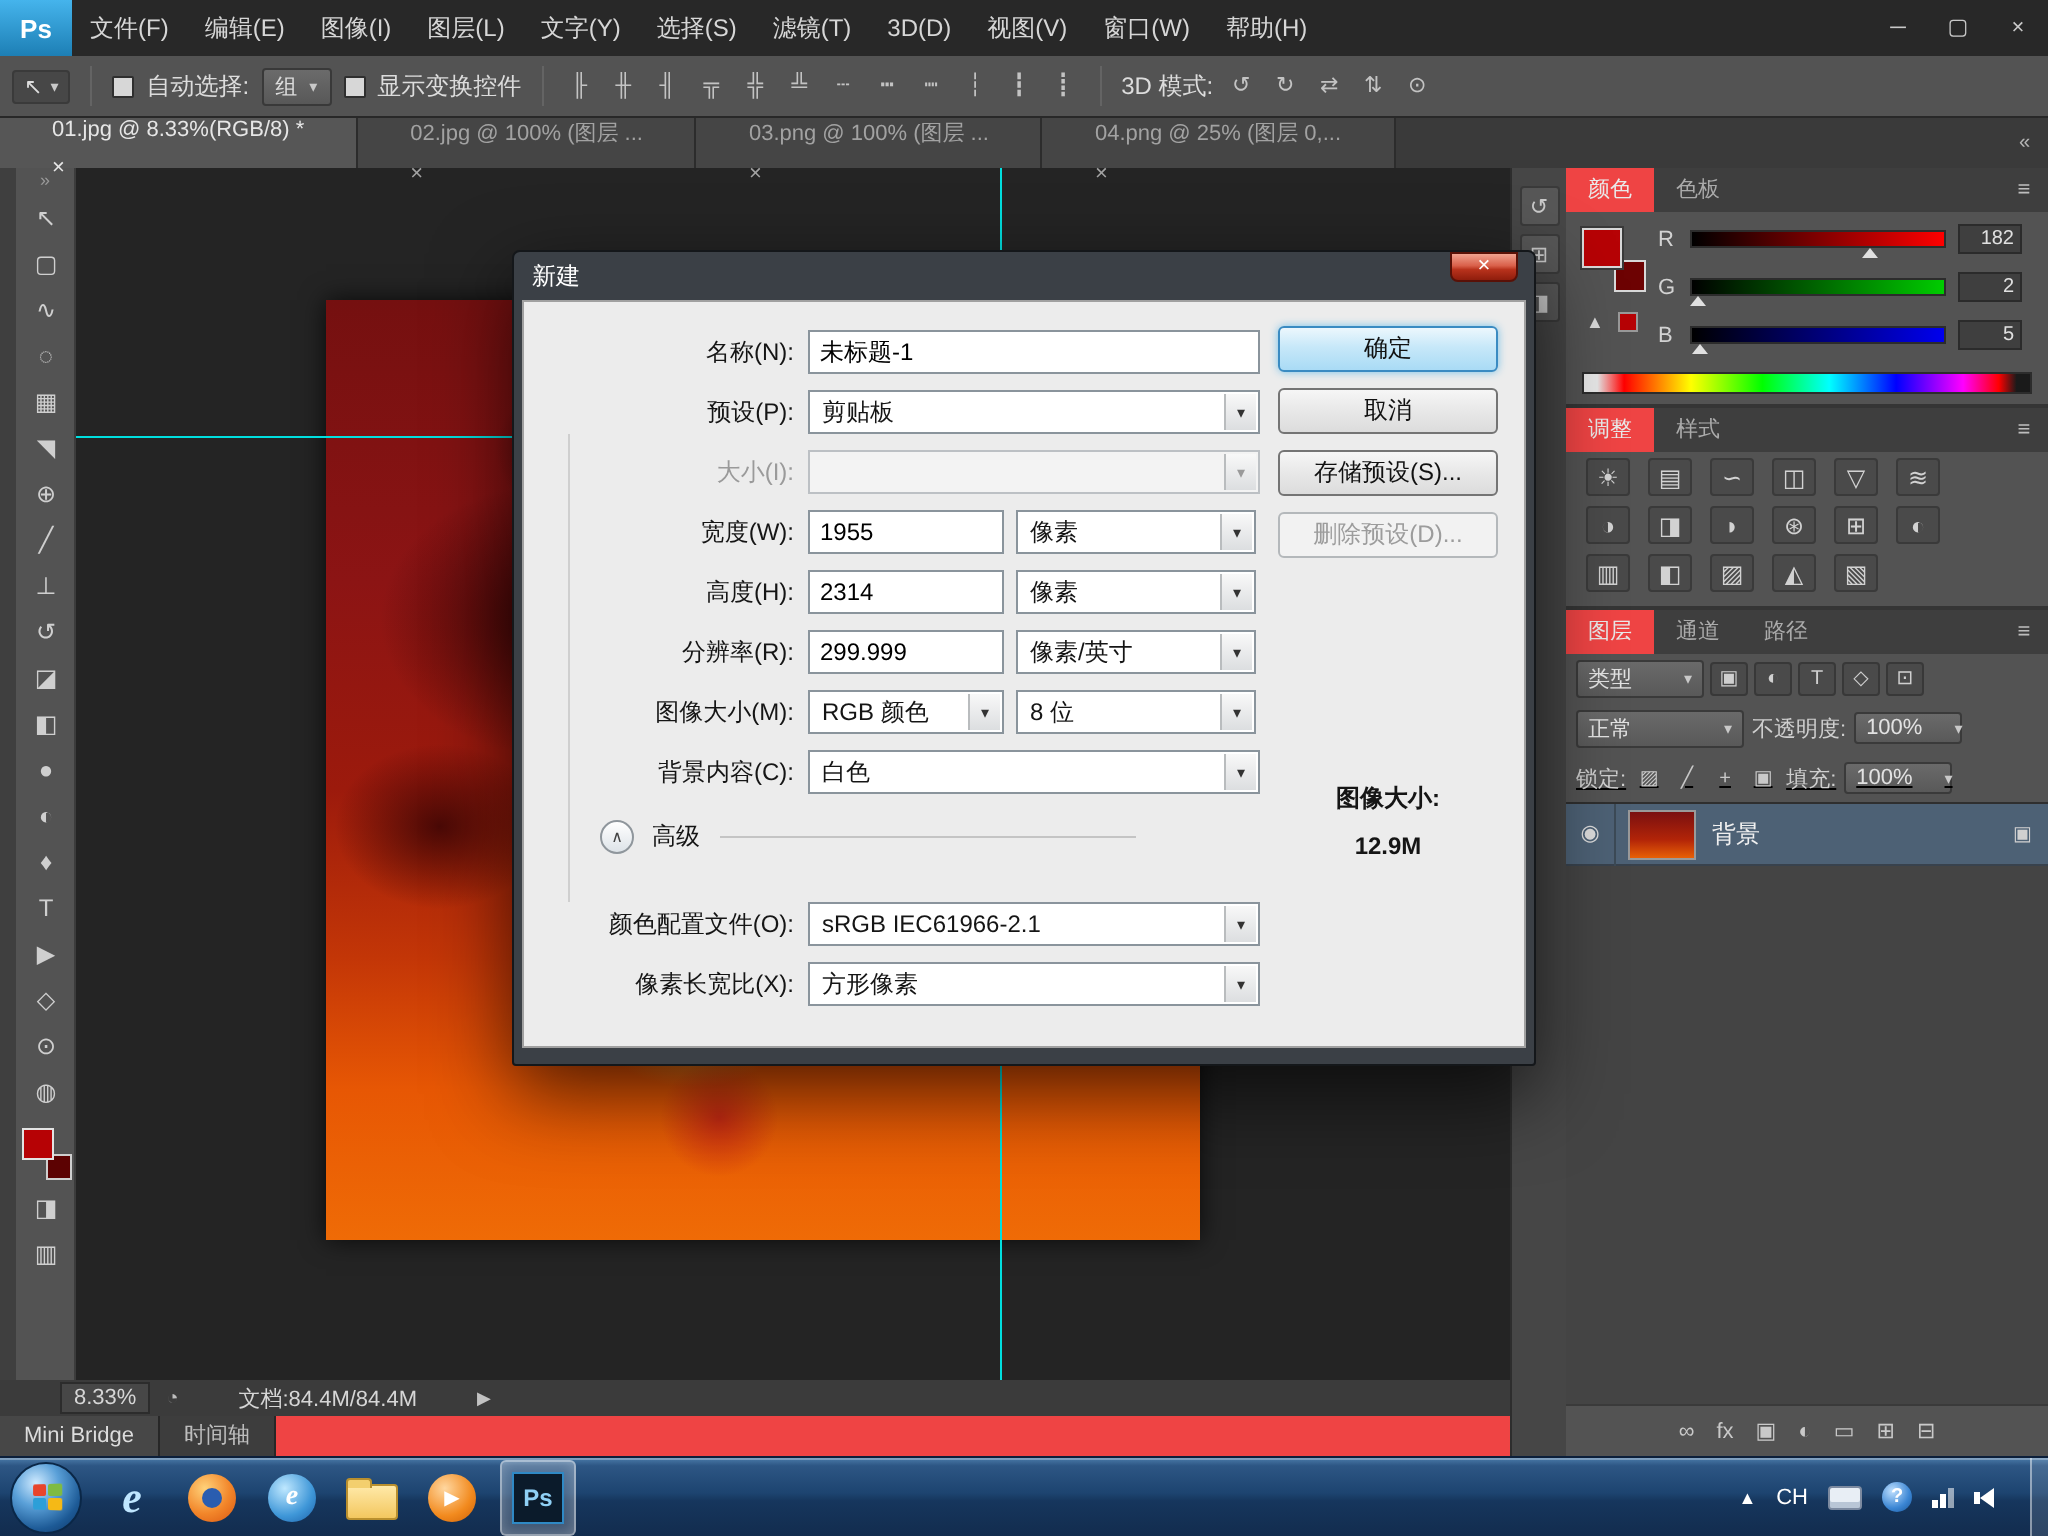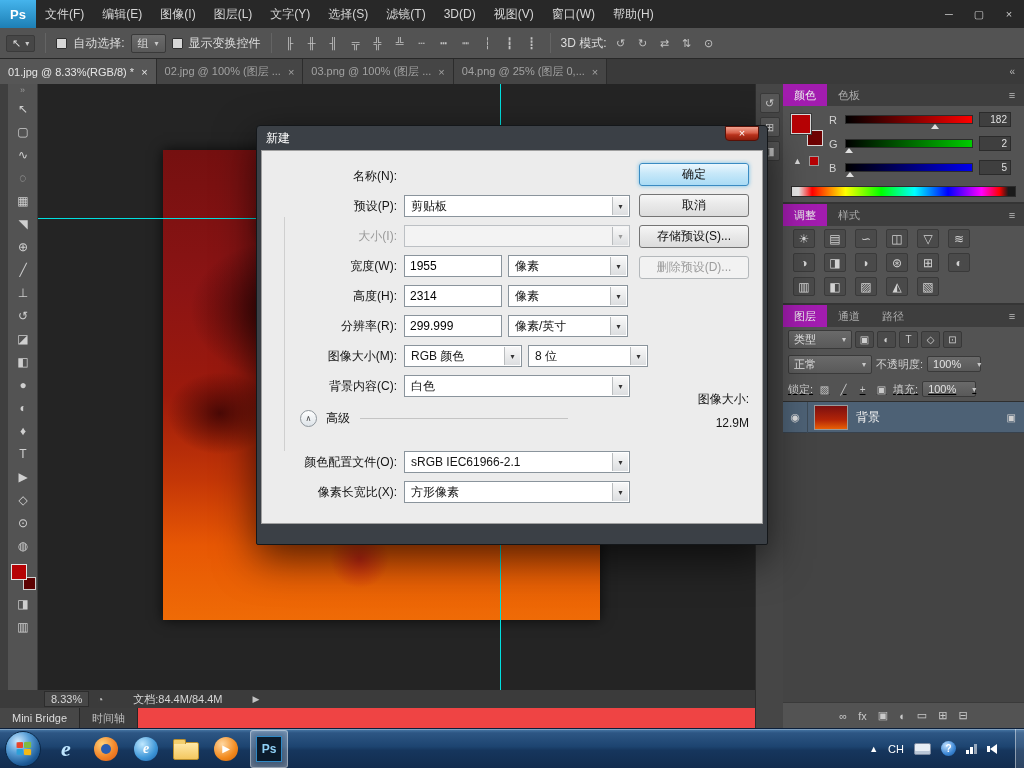--- a/index.html
+++ b/index.html
@@ -18,21 +18,21 @@
   .tool-preset{display:flex;align-items:center;gap:4px;background:#474747;border:1px solid #3a3a3a;border-radius:2px;padding:1px 5px;color:#ddd;font-size:11px;}
   .opt-sep{width:1px;height:20px;background:#3e3e3e;border-right:1px solid #646464;margin:0 4px;}
   .checkbox{width:11px;height:11px;background:#d7d7d7;border:1px solid #2f2f2f;border-radius:1px;flex:0 0 auto;}
   .dropdown-sm{display:flex;align-items:center;gap:6px;background:linear-gradient(#6b6b6b,#585858);border:1px solid #393939;border-radius:2px;padding:1px 6px;font-size:11px;}
   .dd-caret{font-size:8px;color:#c9c9c9;}
   .ico-sm{width:16px;text-align:center;color:#c3c3c3;font-size:11px;line-height:16px;}
   .optlabel{white-space:nowrap;}
 
   
   .tabbar{position:absolute;top:59px;left:0;right:0;height:25px;background:#3a3a3a;display:flex;align-items:flex-end;z-index:10;}
-  .doc-tab{height:25px;display:flex;align-items:center;gap:7px;padding:0 8px;background:#454545;border-right:1px solid #2c2c2c;font-size:11px;color:#a2a2a2;white-space:nowrap;}
+  .doc-tab{height:25px;display:flex;align-items:flex-start;gap:7px;padding:0 26px;background:#454545;border-right:1px solid #2c2c2c;font-size:11px;color:#a2a2a2;white-space:nowrap;flex-direction:column;}
   .doc-tab.active{background:#565656;color:#e6e6e6;}
   .tab-close{font-size:11px;}
   .tabbar-end{margin-left:auto;color:#b5b5b5;padding:0 9px;font-size:10px;line-height:25px;}
 
   
   .left-rail{position:absolute;left:0;top:84px;width:8px;height:606px;background:#3f3f3f;}
   .toolbar{position:absolute;left:8px;top:84px;width:30px;height:606px;background:#535353;border-right:1px solid #3c3c3c;}
   .toolbar-collapse{height:13px;text-align:center;color:#9a9a9a;font-size:9px;line-height:13px;}
   .tool{width:30px;height:23px;display:flex;align-items:center;justify-content:center;color:#cfcfcf;font-size:12px;}
   .swatch-stack{position:relative;width:26px;height:27px;margin:6px auto 2px;}
@@ -55,21 +55,21 @@
 
   
   .dock{position:absolute;left:755px;top:84px;width:28px;height:644px;background:#464646;border-left:1px solid #2d2d2d;padding-top:5px;}
   .dock-icon{width:20px;height:20px;margin:4px auto;background:#575757;border:1px solid #3a3a3a;border-radius:2px;color:#c9c9c9;font-size:11px;display:flex;align-items:center;justify-content:center;}
 
   
   .panels{position:absolute;left:783px;top:84px;width:241px;height:644px;background:#4d4d4d;display:flex;flex-direction:column;}
   .panel{border-bottom:2px solid #353535;}
   .panel-tabs{height:22px;background:#3e3e3e;display:flex;align-items:center;}
   .ptab{padding:0 11px;line-height:22px;font-size:11px;color:#ababab;white-space:nowrap;}
-  .ptab.active{background:#a21caf;color:#e9e9e9;}
+  .ptab.active{background:#ef4444;color:#e9e9e9;}
   .pmenu{margin-left:auto;width:24px;text-align:center;color:#bdbdbd;font-size:11px;}
 
   .color-body{position:relative;height:96px;background:#535353;}
   .cp-swatches{position:absolute;left:8px;top:8px;width:32px;height:32px;}
   .cp-fg{position:absolute;left:0;top:0;width:20px;height:20px;background:#b60205;border:1px solid #d8d8d8;box-shadow:0 0 0 1px #3a3a3a;}
   .cp-bg{position:absolute;right:0;bottom:0;width:16px;height:16px;background:#6d0202;border:1px solid #d8d8d8;}
   .cp-warning{position:absolute;left:10px;top:50px;color:#d8d8d8;font-size:9px;}
   .cp-gamut{position:absolute;left:26px;top:50px;width:10px;height:10px;background:#b60205;border:1px solid #999;}
   .ch-row{position:absolute;left:46px;display:flex;align-items:center;gap:6px;}
   .ch-label{width:10px;font-size:11px;color:#d2d2d2;}
@@ -101,21 +101,21 @@
   .layer-list{flex:1;background:#444;border-top:1px solid #2f2f2f;}
   .layer-row{height:31px;display:flex;align-items:center;background:#4d6175;border-bottom:1px solid #38424d;}
   .eye-cell{width:25px;text-align:center;color:#dcdcdc;font-size:11px;border-right:1px solid #3c4a57;line-height:31px;}
   .layer-thumb{width:34px;height:25px;margin-left:6px;border:1px solid #9a9a9a;background:linear-gradient(180deg,#7a1010,#b22408 60%,#e86006);}
   .layer-name{flex:1;padding-left:8px;font-size:12px;color:#f0f0f0;}
   .layer-lock{margin-right:8px;color:#d0d0d0;font-size:10px;}
   .layers-bottom{height:26px;background:#535353;border-top:1px solid #3a3a3a;display:flex;align-items:center;justify-content:center;gap:11px;}
   .lb-ico{color:#c9c9c9;font-size:11px;}
 
   
-  .status-bar{position:absolute;left:0;top:690px;width:755px;height:18px;background:#3b3b3b;display:flex;align-items:center;padding-left:44px;font-size:11px;color:#d6d6d6;}
+  .status-bar{position:absolute;left:0;top:690px;width:755px;height:18px;background:#3b3b3b;display:flex;align-items:center;padding-left:30px;font-size:11px;color:#d6d6d6;}
   .zoom-box{background:#474747;border:1px solid #2c2c2c;padding:0 6px;line-height:14px;}
   .live-icon{margin-left:8px;color:#bdbdbd;font-size:10px;}
   .doc-info{margin-left:30px;}
   .status-arrow{margin-left:30px;color:#c2c2c2;font-size:9px;}
   .bottom-tabs{position:absolute;left:0;top:708px;width:755px;height:20px;background:#ef4444;display:flex;}
   .btab{padding:0 12px;line-height:20px;font-size:11px;color:#bdbdbd;background:#3d3d3d;border-right:1px solid #272727;}
   .btab.active{background:#474747;color:#dcdcdc;}
 
   
   .taskbar{position:absolute;left:0;top:728px;width:1024px;height:40px;background:linear-gradient(180deg,#4a7aa8 0%,#2d5684 10%,#1d4470 45%,#16365d 55%,#122c4e 100%);border-top:1px solid #0c1f3a;box-shadow:inset 0 1px 0 rgba(255,255,255,.3);display:flex;align-items:center;z-index:20;}
@@ -139,46 +139,46 @@
   .help-circle{width:15px;height:15px;border-radius:50%;background:radial-gradient(circle at 35% 30%,#bfe0ff,#3b86d4 60%,#1b5698);display:flex;align-items:center;justify-content:center;color:#fff;font-size:10px;font-weight:bold;}
   .net-shape{display:flex;align-items:flex-end;gap:1px;}
   .net-shape div{width:3px;background:#fff;}
   .nb1{height:4px;} .nb2{height:7px;} .nb3{height:10px;opacity:.55;}
   .vol-shape{display:flex;align-items:center;}
   .vol-box{width:3px;height:6px;background:#fff;}
   .vol-tri{width:0;height:0;border-top:5px solid transparent;border-bottom:5px solid transparent;border-right:7px solid #fff;}
   .show-desktop{width:9px;height:40px;margin-left:8px;background:rgba(255,255,255,.12);border-left:1px solid rgba(255,255,255,.45);}
 
   
-  .dialog{position:absolute;left:256px;top:125px;width:512px;background:#3b4046;border:1px solid #14171a;border-radius:4px 4px 2px 2px;box-shadow:0 14px 40px rgba(0,0,0,.65);padding:0 4px 20px;z-index:15;}
+  .dialog{position:absolute;left:256px;top:125px;width:512px;background:#3b4046;border:1px solid #14171a;border-radius:4px 4px 2px 2px;box-shadow:0 14px 40px rgba(0,0,0,.65);padding:0 4px 8px;z-index:15;}
   .dialog-title{height:24px;display:flex;align-items:center;font-size:12px;color:#fff;padding-left:5px;}
   .dlg-close{margin-left:auto;width:34px;height:15px;background:linear-gradient(#f0a28f,#d9604a 45%,#b8321c 60%,#8f1d0c);border:1px solid #591107;border-radius:0 0 4px 4px;color:#fff;text-align:center;line-height:13px;font-size:11px;align-self:flex-start;margin-right:4px;}
   .dialog-body{background:#ececec;border:1px solid #a0a0a0;padding:10px 0 16px;position:relative;font-size:12px;color:#151515;}
   .group-line{position:absolute;left:22px;top:66px;height:234px;width:1px;background:#cfcfcf;}
   .drow{display:flex;align-items:center;height:30px;position:relative;z-index:1;}
   .dlabel{width:142px;text-align:right;padding-right:7px;white-space:nowrap;}
   .dlabel.dim{color:#9a9a9a;}
   input.txt{width:226px;height:22px;border:1px solid #8a949c;padding:0 5px;font-size:12px;font-family:inherit;color:#000;background:#fff;}
   input.num{width:98px;}
   .combo{height:22px;background:#fff;border:1px solid #8a949c;position:relative;display:flex;align-items:center;padding:0 20px 0 6px;font-size:12px;white-space:nowrap;}
   .combo-arrow{position:absolute;right:1px;top:1px;bottom:1px;width:16px;background:linear-gradient(#f8f8f8,#dcdee0);border-left:1px solid #b9bcbe;display:flex;align-items:center;justify-content:center;font-size:8px;color:#333;}
-  .w226{width:226px;} .w120{width:120px;} .w98{width:118px;}
+  .w226{width:226px;} .w120{width:120px;} .w98{width:98px;}
   .mlg{margin-left:6px;}
   .combo.disabled{background:#f3f3f3;color:#9a9a9a;border-color:#bcc0c4;}
   .combo.disabled .combo-arrow{color:#9a9a9a;}
   .adv-row{display:flex;align-items:center;height:34px;padding-left:38px;}
   .adv-toggle{width:17px;height:17px;border-radius:50%;border:1px solid #8f969c;background:linear-gradient(#fff,#dde3e8);display:flex;align-items:center;justify-content:center;font-size:8px;color:#444;margin-right:9px;}
   .adv-label{margin-right:10px;}
   .adv-line{width:208px;height:1px;background:#c4c4c4;}
   .mt12{margin-top:12px;}
   .dlg-buttons{position:absolute;top:12px;right:13px;width:110px;display:flex;flex-direction:column;gap:8px;z-index:2;}
   .btn{height:23px;border:1px solid #747474;border-radius:3px;background:linear-gradient(#f6f6f6,#e9e9e9 45%,#dcdcdc);display:flex;align-items:center;justify-content:center;font-size:12px;color:#111;}
   .btn.default{border-color:#3a8bc2;background:linear-gradient(#ecf7fd,#c7e8f9 45%,#a9dbf5);box-shadow:0 0 4px #74c1e8;}
   .btn.disabled{color:#9c9c9c;border-color:#b4b8bb;background:#f2f2f2;}
-  .size-info{margin-top:100px;text-align:right;line-height:24px;}
+  .size-info{margin-top:100px;text-align:center;line-height:24px;font-weight:bold;}
 </style>
 </head>
 <body>
 
 <div class="menubar">
   <div class="ps-logo">Ps</div>
 
     <span class="menu-item">文件(F)</span>
 
     <span class="menu-item">编辑(E)</span>
@@ -582,20 +582,21 @@
 <div class="dialog">
   <div class="dialog-title">
     <span>新建</span>
     <span class="dlg-close">×</span>
   </div>
   <div class="dialog-body">
     <div class="group-line"></div>
 
     <div class="drow">
       <span class="dlabel">名称(N):</span>
+      <input class="txt" type="text" value="未标题-1" style="">
     </div>
 
     <div class="drow">
       <span class="dlabel">预设(P):</span>
       <span class="combo w226">
         <span>剪贴板</span>
         <span class="combo-arrow">▾</span>
       </span>
     </div>
 

